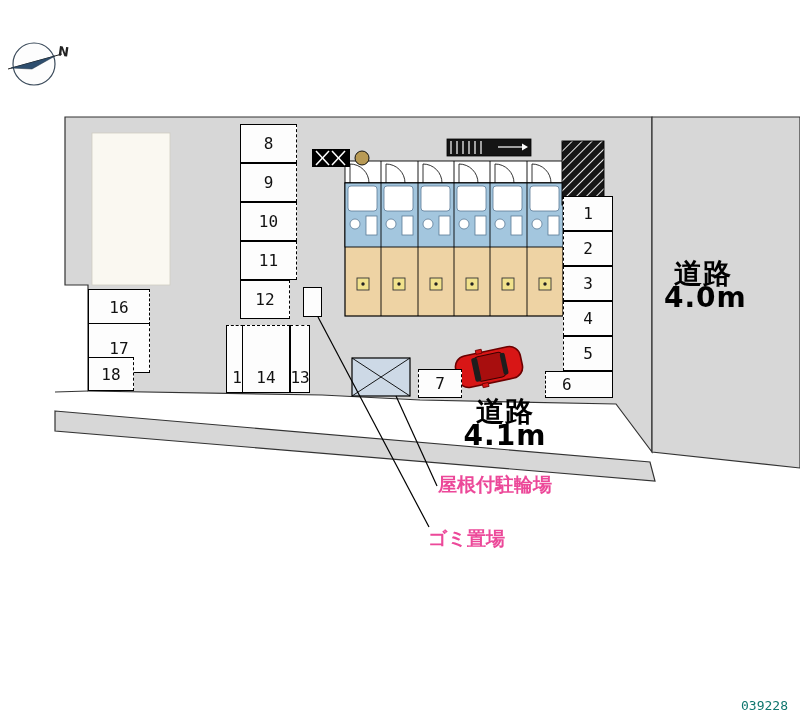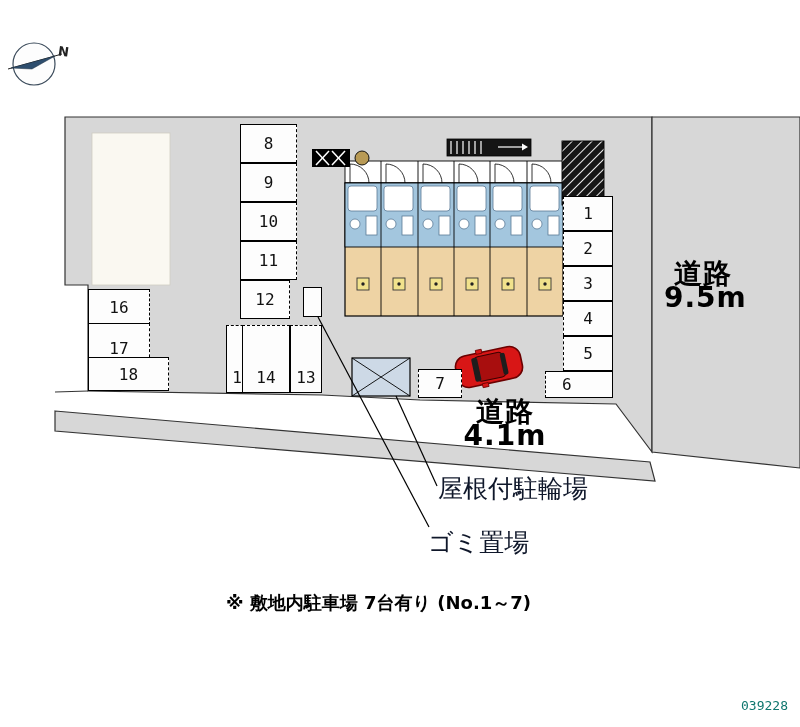--- a/index.html
+++ b/index.html
@@ -17,21 +17,21 @@
   .pcell.d-left{border-left-style:dashed;}
   .pcell.d-top{border-top-style:dashed;}
   .pcell.d-lr{border-left-style:dashed;border-right-style:dashed;}
   .pcell.bottom-num{align-items:flex-end;padding-bottom:5px;}
   .pcell.left-num{justify-content:flex-start;padding-left:16px;}
   .roadlabel{
     position:absolute;text-align:center;font-weight:600;font-size:28px;line-height:24px;
     letter-spacing:1px;color:#000;
   }
   .callout{
-    position:absolute;font-weight:400;font-size:25px;color:#0f172a;white-space:nowrap;
+    position:absolute;font-weight:700;font-size:19px;color:#ec4899;white-space:nowrap;
   }
   .notes{
     position:absolute;left:226px;top:590px;font-weight:600;font-size:18px;line-height:26px;
     color:#000;white-space:nowrap;
   }
   .plan-id{
     position:absolute;left:741px;top:698px;font:500 13px "DejaVu Sans Mono",monospace;color:#0f766e;
   }
   .garbage-box{
     position:absolute;left:303px;top:287px;width:19px;height:30px;
@@ -155,48 +155,47 @@
   <div class="north-label">N</div>
 
   <div class="pcell d-right" style="left:240px;top:124px;width:57px;height:39px">8</div>
   <div class="pcell d-right" style="left:240px;top:163px;width:57px;height:39px">9</div>
   <div class="pcell d-right" style="left:240px;top:202px;width:57px;height:39px">10</div>
   <div class="pcell d-right" style="left:240px;top:241px;width:57px;height:39px">11</div>
   <div class="pcell d-right" style="left:240px;top:280px;width:50px;height:39px">12</div>
 
   <div class="pcell d-right" style="left:88px;top:289px;width:62px;height:36px">16</div>
   <div class="pcell d-right" style="left:88px;top:323px;width:62px;height:50px">17</div>
-  <div class="pcell d-right" style="left:88px;top:357px;width:81px;height:34px">18</div>
+  <div class="pcell d-right" style="left:88px;top:357px;width:46px;height:34px">18</div>
 
   <div class="pcell d-top bottom-num" style="left:226px;top:325px;width:32px;height:68px">15</div>
   <div class="pcell d-top bottom-num" style="left:242px;top:325px;width:48px;height:68px">14</div>
-  <div class="pcell d-top bottom-num" style="left:290px;top:325px;width:32px;height:68px">13</div>
+  <div class="pcell d-top bottom-num" style="left:290px;top:325px;width:20px;height:68px">13</div>
 
   <div class="pcell d-left" style="left:563px;top:196px;width:50px;height:35px">1</div>
   <div class="pcell d-left" style="left:563px;top:231px;width:50px;height:35px">2</div>
   <div class="pcell d-left" style="left:563px;top:266px;width:50px;height:35px">3</div>
   <div class="pcell d-left" style="left:563px;top:301px;width:50px;height:35px">4</div>
   <div class="pcell d-left" style="left:563px;top:336px;width:50px;height:35px">5</div>
 
   <div class="pcell d-left left-num" style="left:545px;top:371px;width:68px;height:27px">6</div>
   <div class="pcell d-lr" style="left:418px;top:369px;width:44px;height:29px">7</div>
 
   <div class="garbage-box"></div>
 
   <div class="roadlabel" style="left:664px;top:262px;width:78px">
     <div>道路</div>
-    <div>9.5m</div>
+    <div>4.0m</div>
   </div>
   <div class="roadlabel" style="left:462px;top:400px;width:86px">
     <div>道路</div>
     <div>4.1m</div>
   </div>
 
   <div class="callout" style="left:438px;top:472px">屋根付駐輪場</div>
   <div class="callout" style="left:428px;top:526px">ゴミ置場</div>
 
   <div class="notes">
-    <div>※ 敷地内駐車場 7台有り (No.1～7)</div>
   </div>
 
   <div class="plan-id">039228</div>
 
 </div>
 
 </body></html>

